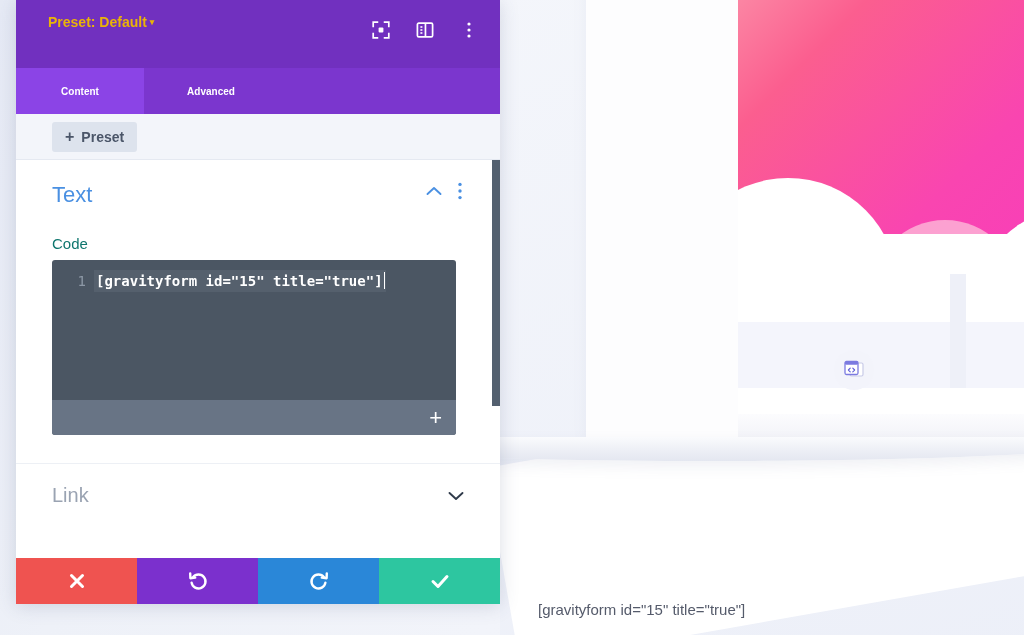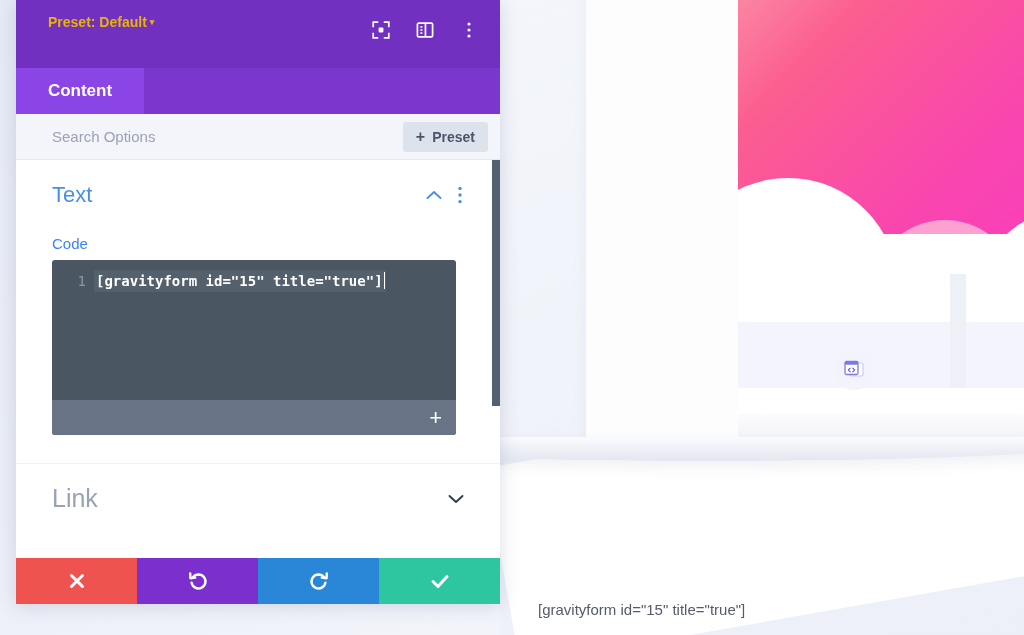--- a/index.html
+++ b/index.html
@@ -197,21 +197,21 @@
     display: flex;
     background: #7b36ce;
     flex: 0 0 auto;
     height: 46px;
   }
   .tab {
     display: flex;
     align-items: center;
     justify-content: center;
     color: #ffffff;
-    font-size: 17px;
+    font-size: 10px;
     font-weight: 700;
     cursor: pointer;
     padding: 0 18px;
     height: 46px;
     box-sizing: border-box;
   }
   .tab.active { background: #8b44e6; }
   .tab.t-content { width: 128px; }
   .tab.t-design  { width: 112px; }
   .tab.t-advanced{ width: 134px; }
@@ -283,38 +283,38 @@
     background: #53606f;
     cursor: pointer;
   }
 
   
   #section-text {
     padding: 22px 36px 0 36px;
   }
   .section-head {
     display: flex;
-    align-items: center;
+    align-items: flex-start;
     justify-content: space-between;
     gap: 20px;
   }
   .section-title {
     color: #4a90e2;
     font-size: 22px;
     font-weight: 400;
     line-height: 26px;
   }
   .section-head-icons {
     display: flex;
     align-items: center;
     gap: 16px;
     padding-right: 2px;
   }
   .field-label {
-    color: #3b82f6;
+    color: #0f766e;
     font-size: 15px;
     font-weight: 400;
     margin-top: 27px;
     margin-bottom: 8px;
   }
 
   
   #code-editor {
     background: #4b5663;
     border-radius: 3px;
@@ -383,21 +383,21 @@
   #section-link {
     margin-top: 28px;
     border-top: 1px solid #edf0f5;
     padding: 20px 36px 0 36px;
     display: flex;
     align-items: center;
     justify-content: space-between;
   }
   #section-link .section-title-muted {
     color: #9aa3b2;
-    font-size: 25px;
+    font-size: 20px;
     font-weight: 400;
   }
 
   
   #action-bar {
     position: absolute;
     left: 16px;
     bottom: 31px;
     width: 484px;
     height: 46px;
@@ -481,24 +481,24 @@
       <svg class="hicon" viewBox="0 0 18 18">
         <circle cx="9" cy="3" r="1.6" fill="#ffffff"></circle>
         <circle cx="9" cy="9" r="1.6" fill="#ffffff"></circle>
         <circle cx="9" cy="15" r="1.6" fill="#ffffff"></circle>
       </svg>
     </div>
   </div>
 
   <div id="modal-tabs">
     <div class="tab t-content active">Content</div>
+    <div class="tab t-advanced">Advanced</div>
   </div>
 
   <div id="search-bar">
-    <input id="search-input" type="text" placeholder="Search Options" style="">
     <button id="filter-button">
       <span class="plus">+</span>
       <span>Preset</span>
     </button>
   </div>
 
   <div id="modal-body">
 
     <div id="section-text">
       <div class="section-head">

